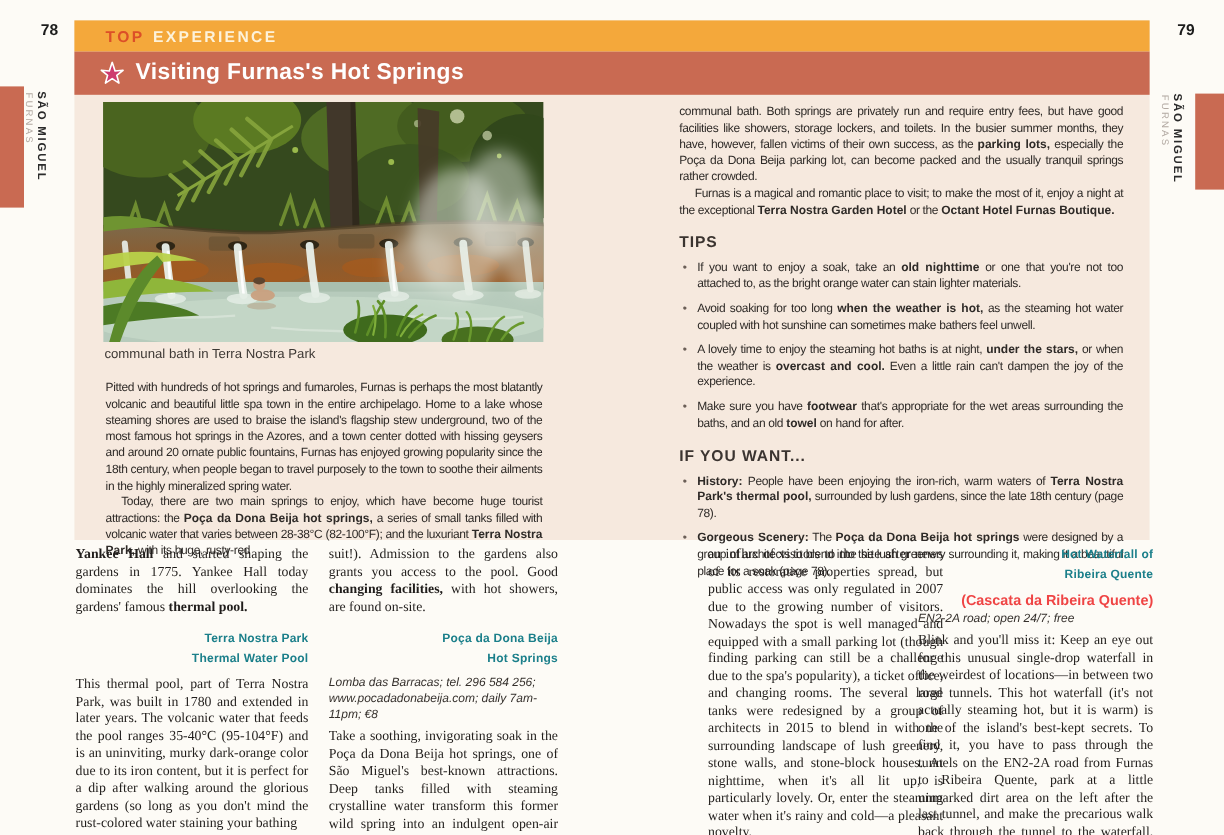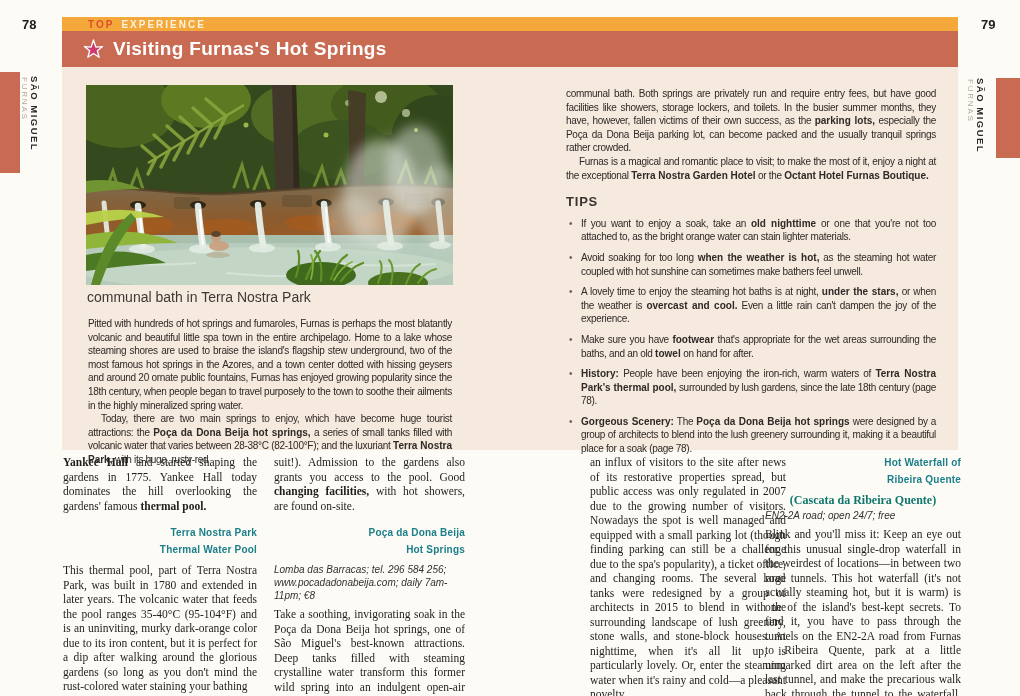--- a/index.html
+++ b/index.html
@@ -1,47 +1,47 @@
 <!DOCTYPE html>
 <html><head>
 <meta charset="utf-8">
 <style>
   html,body{margin:0;padding:0;background:#ffffff;}
   .spread{position:relative;width:1020px;height:696px;background:#fdfbf6;overflow:hidden;
           font-family:"Liberation Sans",sans-serif;}
 
   
   .pageno{position:absolute;top:17px;font-size:13px;font-weight:bold;color:#1c1c1c;}
-  .pageno.left{left:22px;}
+  .pageno.left{left:34px;}
   .pageno.right{left:981px;}
 
   
   .tab{position:absolute;background:#c96a52;}
   .tab.left{left:0;top:72px;width:20px;height:101px;}
   .tab.right{left:996px;top:78px;width:24px;height:80px;}
   .vlabel{position:absolute;writing-mode:vertical-rl;}
   .vlabel.left{left:20px;top:76px;}
   .vlabel.right{left:966px;top:78px;}
   .vlabel .region{display:block;font-size:9.5px;font-weight:bold;color:#2a2a2a;letter-spacing:1.5px;}
   .vlabel .sub{display:block;font-size:8px;color:#b2a9a2;letter-spacing:1.8px;margin-top:1px;}
 
   
   .feature-box{position:absolute;left:62px;top:17px;width:896px;height:433px;background:#f6e9de;}
-  .kicker-bar{height:14px;background:#f4a83b;display:flex;align-items:center;padding-left:26px;
-              font-size:10px;font-weight:bold;letter-spacing:2px;}
+  .kicker-bar{height:26px;background:#f4a83b;display:flex;align-items:center;padding-left:26px;
+              font-size:13px;font-weight:bold;letter-spacing:2px;}
   .kicker-bold{color:#dc4f28;}
   .kicker-light{color:#fdf2da;margin-left:7px;}
   .title-bar{height:36px;background:#c96a52;display:flex;align-items:center;padding-left:21px;}
   .title-bar svg{flex:0 0 auto;margin-right:9px;}
   .feature-title{color:#ffffff;font-size:19px;font-weight:bold;letter-spacing:.3px;}
 
   
   .photo{position:absolute;left:86px;top:85px;width:367px;height:200px;}
   .photo svg{display:block;}
-  .caption{position:absolute;left:87px;top:289px;font-size:14px;color:#3d3834;}
+  .caption{position:absolute;left:87px;top:289px;font-size:11px;color:#3d3834;}
 
   
   .ftext{font-size:10px;line-height:13.6px;letter-spacing:-0.3px;text-align:justify;color:#2e2a27;}
   .ftext b{letter-spacing:0;}
   .intro{position:absolute;left:88px;top:317px;width:364px;}
   .rightcol{position:absolute;left:566px;top:87px;width:370px;}
   .indent{text-indent:13px;}
   .box-heading{font-size:13px;font-weight:bold;letter-spacing:.8px;color:#3b3430;margin:13px 0 8px;}
   .bullet{position:relative;padding-left:15px;margin-bottom:7px;}
   .bullet::before{content:"\2022";position:absolute;left:3px;top:0;color:#6b5f57;font-size:10px;}
@@ -51,22 +51,22 @@
        font-family:"Liberation Serif",serif;font-size:11.5px;line-height:14.5px;
        text-align:justify;color:#201d1b;}
   .col1{left:63px;width:194px;}
   .col2{left:274px;width:191px;}
   .col3{left:590px;width:196px;}
   .col4{left:765px;width:196px;}
   .teal-heading{font-family:"Liberation Sans",sans-serif;color:#1b7f8a;font-weight:bold;
                 font-size:10px;line-height:16.5px;letter-spacing:.2px;white-space:pre-line;
                 text-align:right;margin:12px 0 5px;}
   .col4 .teal-heading{margin-top:0;}
-  .sub-heading{font-family:Liberation Serif, serif;font-weight:bold;font-size:12px;
-               color:#0f766e;text-align:center;margin:1px 0 2px;line-height:14px;}
+  .sub-heading{font-family:Liberation Sans, sans-serif;font-weight:bold;font-size:12px;
+               color:#ef4444;text-align:right;margin:1px 0 2px;line-height:14px;}
   .details{font-family:"Liberation Sans",sans-serif;font-style:italic;font-size:10px;
            line-height:13px;color:#35302c;text-align:left;margin:0 0 5px;}
 </style>
 </head>
 <body>
 
 <div class="spread">
 
   <div class="pageno left">78</div>
   <div class="pageno right">79</div>
@@ -206,20 +206,21 @@
   <div class="rightcol ftext">
     <div>communal bath. Both springs are privately run and require entry fees, but have good facilities like showers, storage lockers, and toilets. In the busier summer months, they have, however, fallen victims of their own success, as the <b>parking lots,</b> especially the Poça da Dona Beija parking lot, can become packed and the usually tranquil springs rather crowded.</div>
     <div class="indent">Furnas is a magical and romantic place to visit; to make the most of it, enjoy a night at the exceptional <b>Terra Nostra Garden Hotel</b> or the <b>Octant Hotel Furnas Boutique.</b></div>
 
     <div class="box-heading">TIPS</div>
     <div class="bullet">If you want to enjoy a soak, take an <b>old nighttime</b> or one that you're not too attached to, as the bright orange water can stain lighter materials.</div>
     <div class="bullet">Avoid soaking for too long <b>when the weather is hot,</b> as the steaming hot water coupled with hot sunshine can sometimes make bathers feel unwell.</div>
     <div class="bullet">A lovely time to enjoy the steaming hot baths is at night, <b>under the stars,</b> or when the weather is <b>overcast and cool.</b> Even a little rain can't dampen the joy of the experience.</div>
     <div class="bullet">Make sure you have <b>footwear</b> that's appropriate for the wet areas surrounding the baths, and an old <b>towel</b> on hand for after.</div>
 
+    <div class="box-heading">IF YOU WANT...</div>
     <div class="bullet"><b>History:</b> People have been enjoying the iron-rich, warm waters of <b>Terra Nostra Park's thermal pool,</b> surrounded by lush gardens, since the late 18th century (page 78).</div>
     <div class="bullet"><b>Gorgeous Scenery:</b> The <b>Poça da Dona Beija hot springs</b> were designed by a group of architects to blend into the lush greenery surrounding it, making it a beautiful place for a soak (page 78).</div>
   </div>
 
   <div class="col col1">
     <div><b>Yankee Hall</b> and started shaping the gardens in 1775. Yankee Hall today dominates the hill overlooking the gardens' famous <b>thermal pool.</b></div>
     <div class="teal-heading">Terra Nostra Park
 Thermal Water Pool</div>
     <div>This thermal pool, part of Terra Nostra Park, was built in 1780 and extended in later years. The volcanic water that feeds the pool ranges 35-40°C (95-104°F) and is an uninviting, murky dark-orange color due to its iron content, but it is perfect for a dip after walking around the glorious gardens (so long as you don't mind the rust-colored water staining your bathing</div>
   </div>

